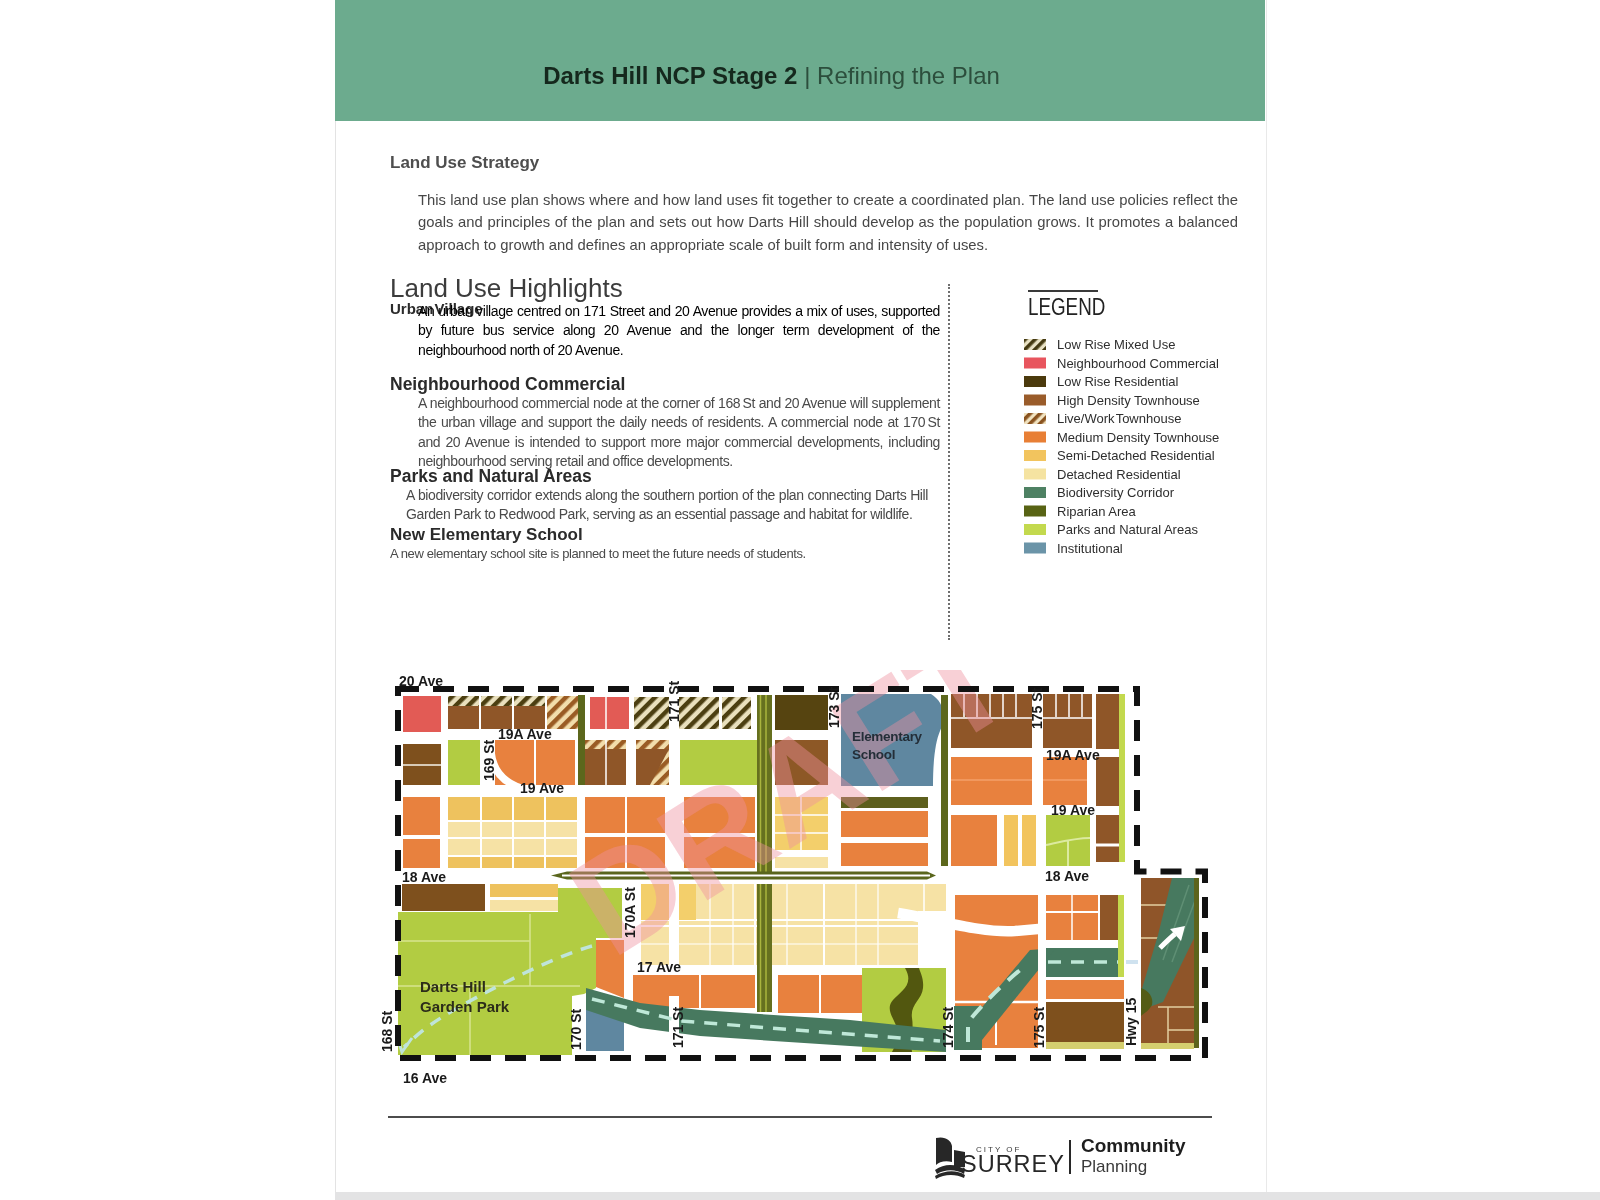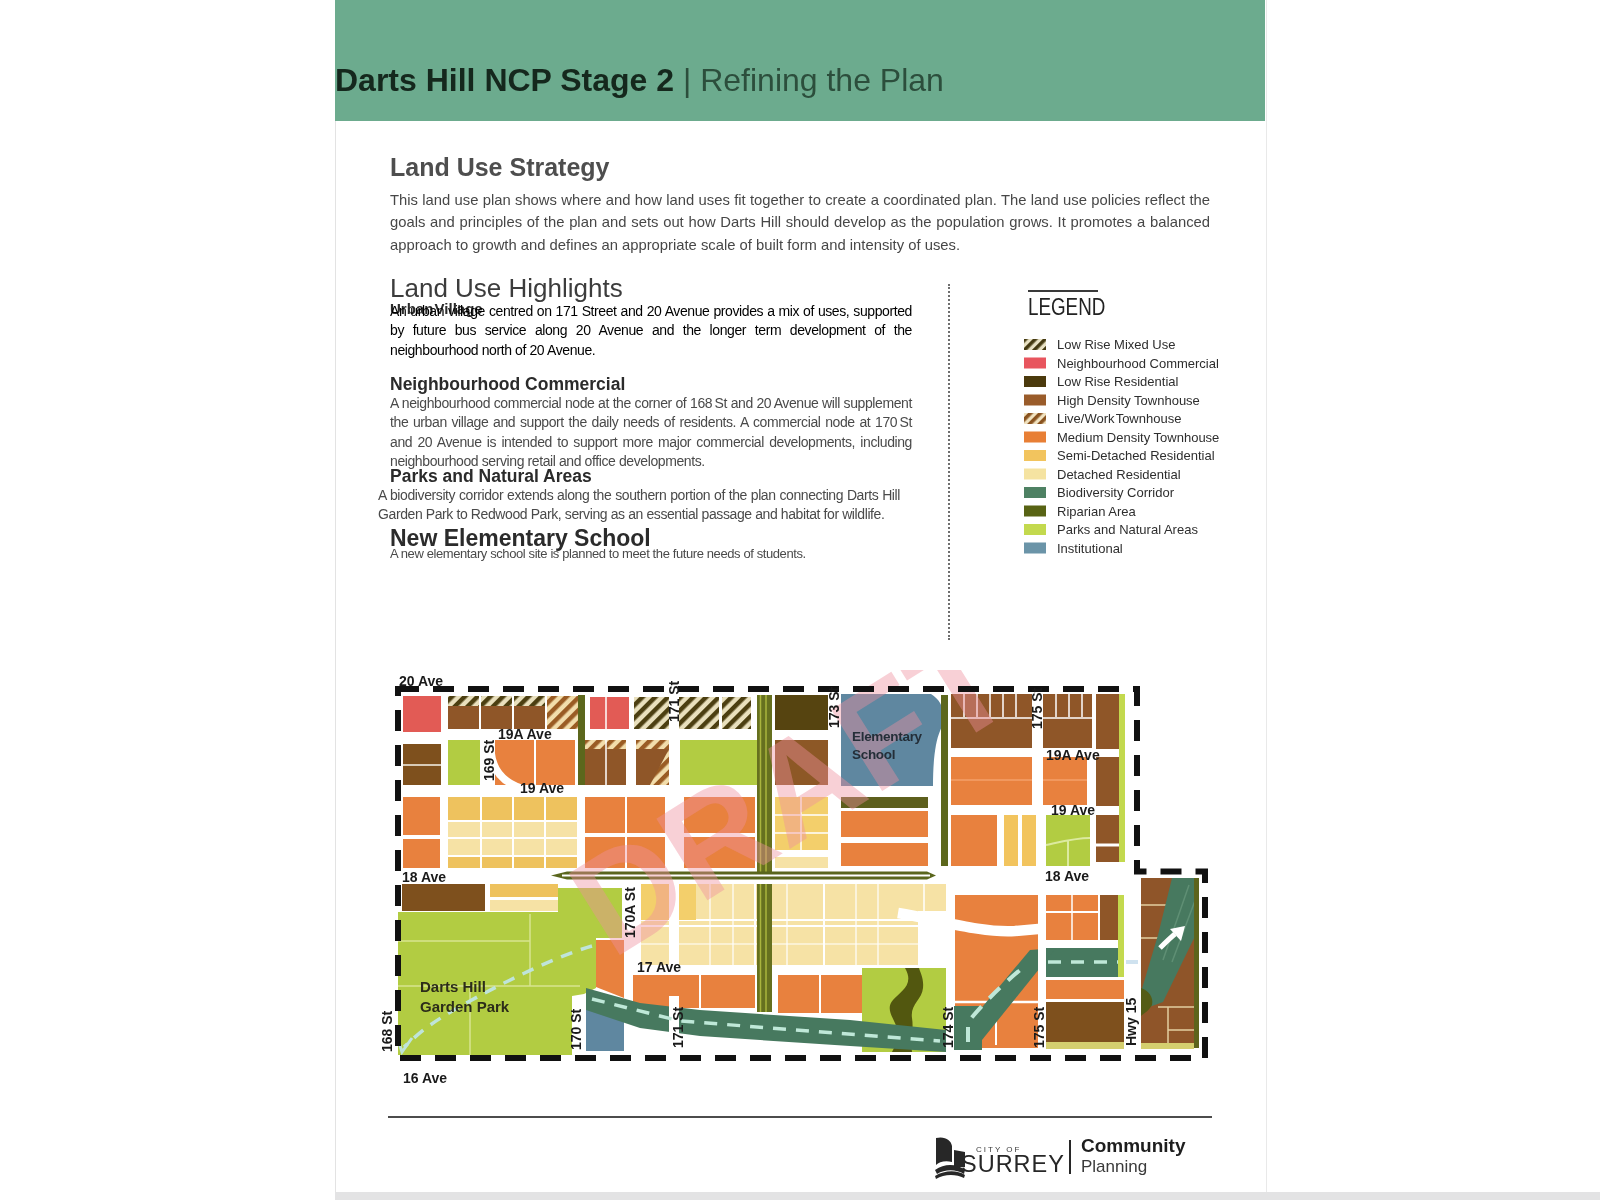--- a/index.html
+++ b/index.html
@@ -1,54 +1,54 @@
 <!DOCTYPE html>
 <html><head>
 <meta charset="utf-8">
 <style>
   html,body{margin:0;padding:0;}
   body{width:1600px;height:1200px;background:#ffffff;position:relative;overflow:hidden;
        font-family:"Liberation Sans", sans-serif;}
   .abs{position:absolute;}
-  .just{text-align:justify;text-justify:inter-word;}
+  .just{text-align:justify;text-justify:inter-word;margin-left:28px;}
 </style>
 </head>
 <body>
 
 <div class="abs" style="left:335px;top:0;width:930px;height:1196px;background:#ffffff;border-left:1px solid #e3e3e3;border-right:1px solid #e9e9e9;"></div>
 
 <div class="abs" style="left:335px;top:1192px;width:1265px;height:8px;background:#e3e3e4;"></div>
 
 <div class="abs" style="left:335px;top:0;width:930px;height:121px;background:#6cab8e;"></div>
 
-<div class="abs" style="left:335px;top:62px;width:873px;text-align:left;font-size:32px;color:#21402f;white-space:nowrap;">
+<div class="abs" style="left:335px;top:62px;width:873px;text-align:center;font-size:24px;color:#21402f;white-space:nowrap;">
   <span style="font-weight:bold;color:#15281d;">Darts Hill NCP Stage 2</span>
   <span style="color:#2c4e3c;font-weight:normal;"> | </span>
   <span style="color:#2c4e3c;font-weight:normal;">Refining the Plan</span>
 </div>
 
-<div class="abs" style="left:390px;top:153px;font-size:25px;font-weight:bold;color:#4e4e4e;">Land Use Strategy</div>
+<div class="abs" style="left:390px;top:153px;font-size:17px;font-weight:bold;color:#4e4e4e;">Land Use Strategy</div>
 
 <div class="abs just" style="left:390px;top:189px;width:820px;font-size:14.8px;line-height:22.4px;color:#474747;">This land use plan shows where and how land uses fit together to create a coordinated plan. The land use policies reflect the goals and principles of the plan and sets out how Darts Hill should develop as the population grows. It promotes a balanced approach to growth and defines an appropriate scale of built form and intensity of uses.</div>
 
 <div class="abs" style="left:390px;top:273px;font-size:26px;color:#3c3c3c;">Land Use Highlights</div>
 
 <div class="abs" style="left:390px;top:300px;font-size:15px;font-weight:bold;color:#2b2b2b;">Urban Village</div>
 
 <div class="abs just" style="left:390px;top:302px;width:522px;font-size:14px;letter-spacing:-0.4px;line-height:19.3px;color:#000000;">An urban village centred on 171 Street and 20 Avenue provides a mix of uses, supported by future bus service along 20 Avenue and the longer term development of the neighbourhood north of 20 Avenue.</div>
 
 <div class="abs" style="left:390px;top:374px;font-size:17.5px;font-weight:bold;color:#2b2b2b;">Neighbourhood Commercial</div>
 
 <div class="abs just" style="left:390px;top:394px;width:522px;font-size:14px;letter-spacing:-0.4px;line-height:19.3px;color:#4a4a4a;">A neighbourhood commercial node at the corner of 168 St and 20 Avenue will supplement the urban village and support the daily needs of residents. A commercial node at 170 St and 20 Avenue is intended to support more major commercial developments, including neighbourhood serving retail and office developments.</div>
 
 <div class="abs" style="left:390px;top:466px;font-size:17.5px;font-weight:bold;color:#2b2b2b;">Parks and Natural Areas</div>
 
 <div class="abs just" style="left:378px;top:486px;width:522px;font-size:14px;letter-spacing:-0.4px;line-height:19.3px;color:#4a4a4a;">A biodiversity corridor extends along the southern portion of the plan connecting Darts Hill Garden Park to Redwood Park, serving as an essential passage and habitat for wildlife.</div>
 
-<div class="abs" style="left:390px;top:525px;font-size:23px;font-weight:bold;color:#2b2b2b;">New Elementary School</div>
+<div class="abs" style="left:390px;top:525px;font-size:17px;font-weight:bold;color:#2b2b2b;">New Elementary School</div>
 
 <div class="abs" style="left:390px;top:544px;width:522px;font-size:13px;letter-spacing:-0.4px;line-height:19.3px;color:#4a4a4a;">A new elementary school site is planned to meet the future needs of students.</div>
 
 <div class="abs" style="left:948px;top:284px;width:0;height:356px;border-left:2px dotted #6e6e6e;"></div>
 
 <div class="abs" style="left:1028px;top:290px;width:200px;">
 
   <div style="width:70px;height:2px;background:#3a3a3a;"></div>
 
   <div style="font-size:23.5px;color:#222;letter-spacing:0px;transform:scaleX(0.8);transform-origin:left;margin-top:2px;">LEGEND</div>

